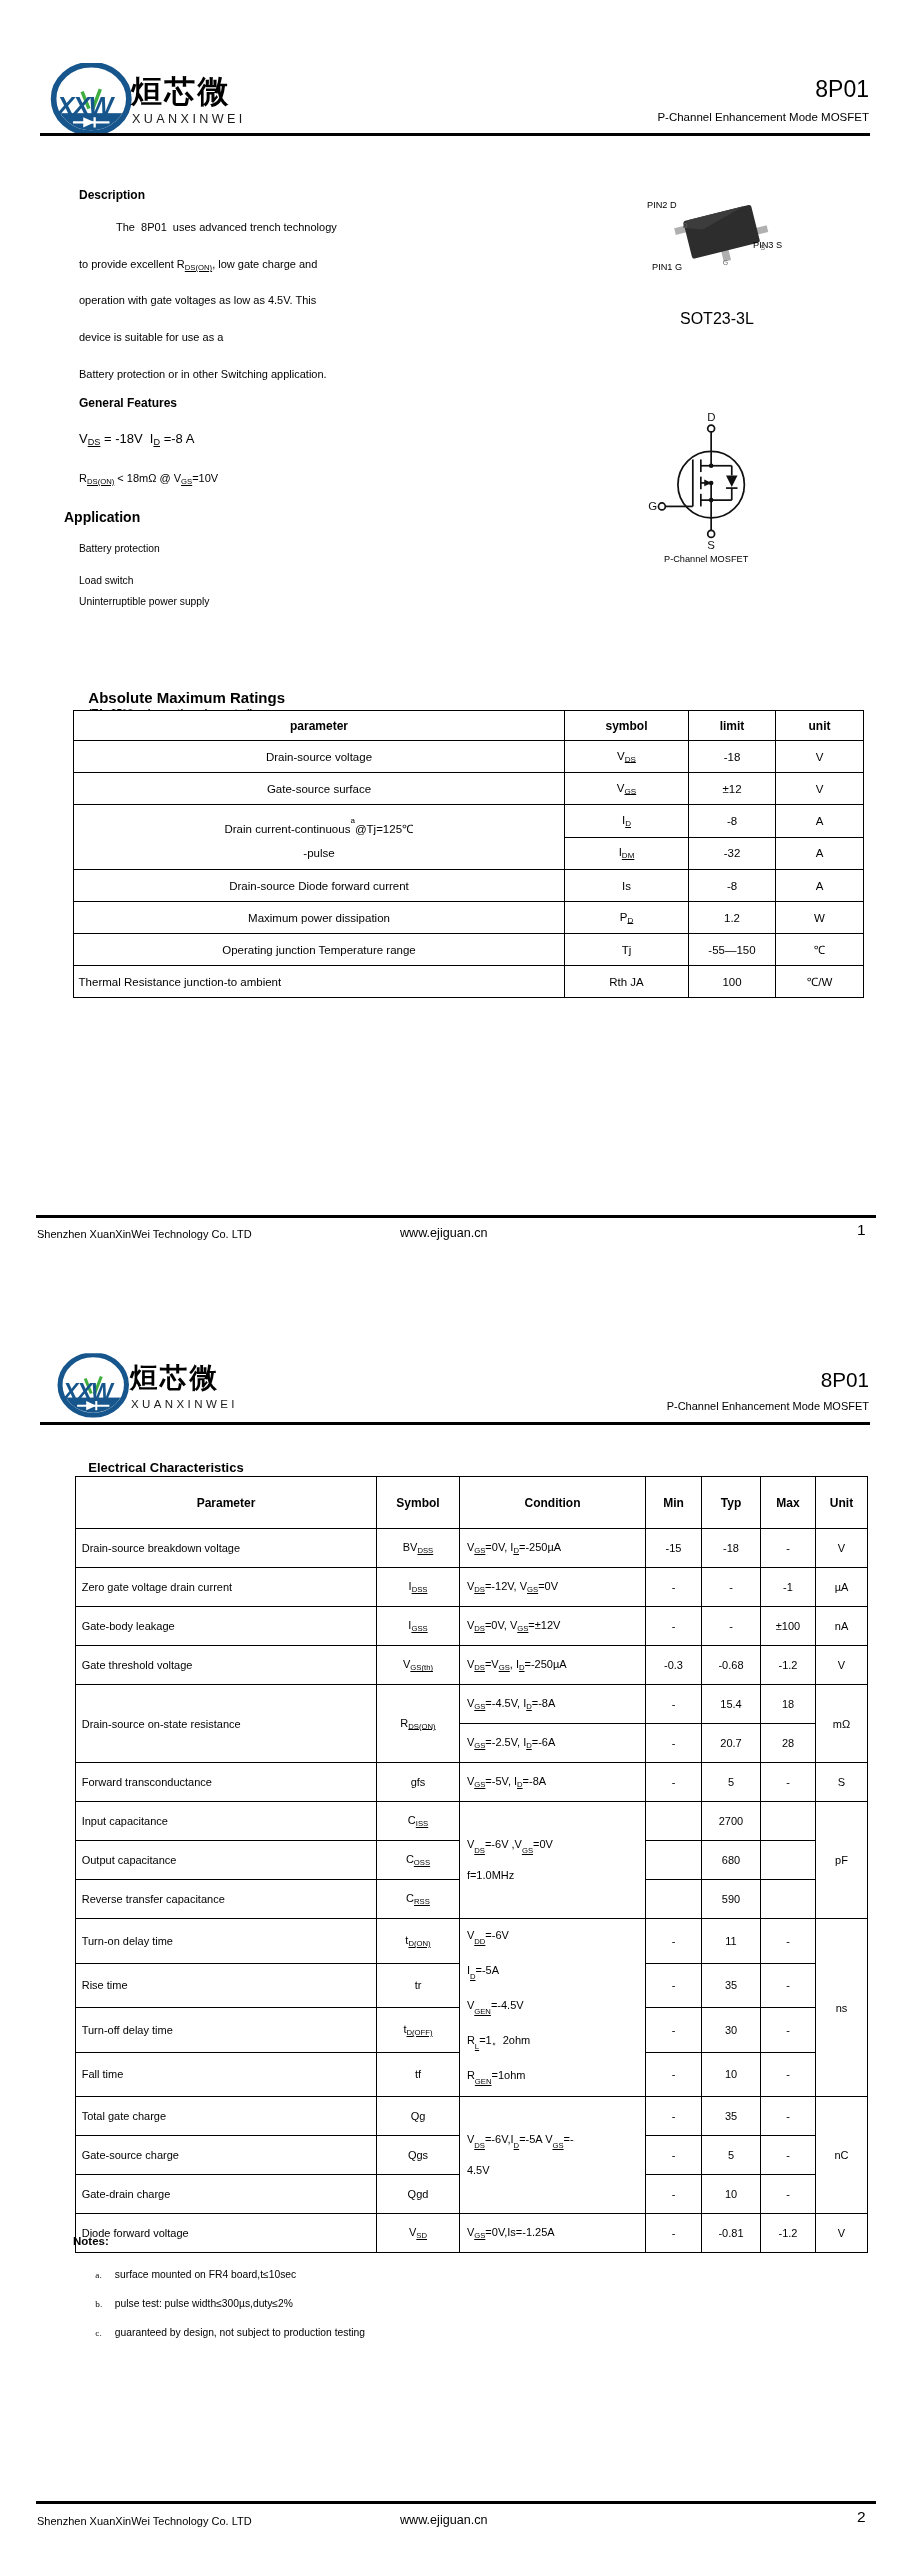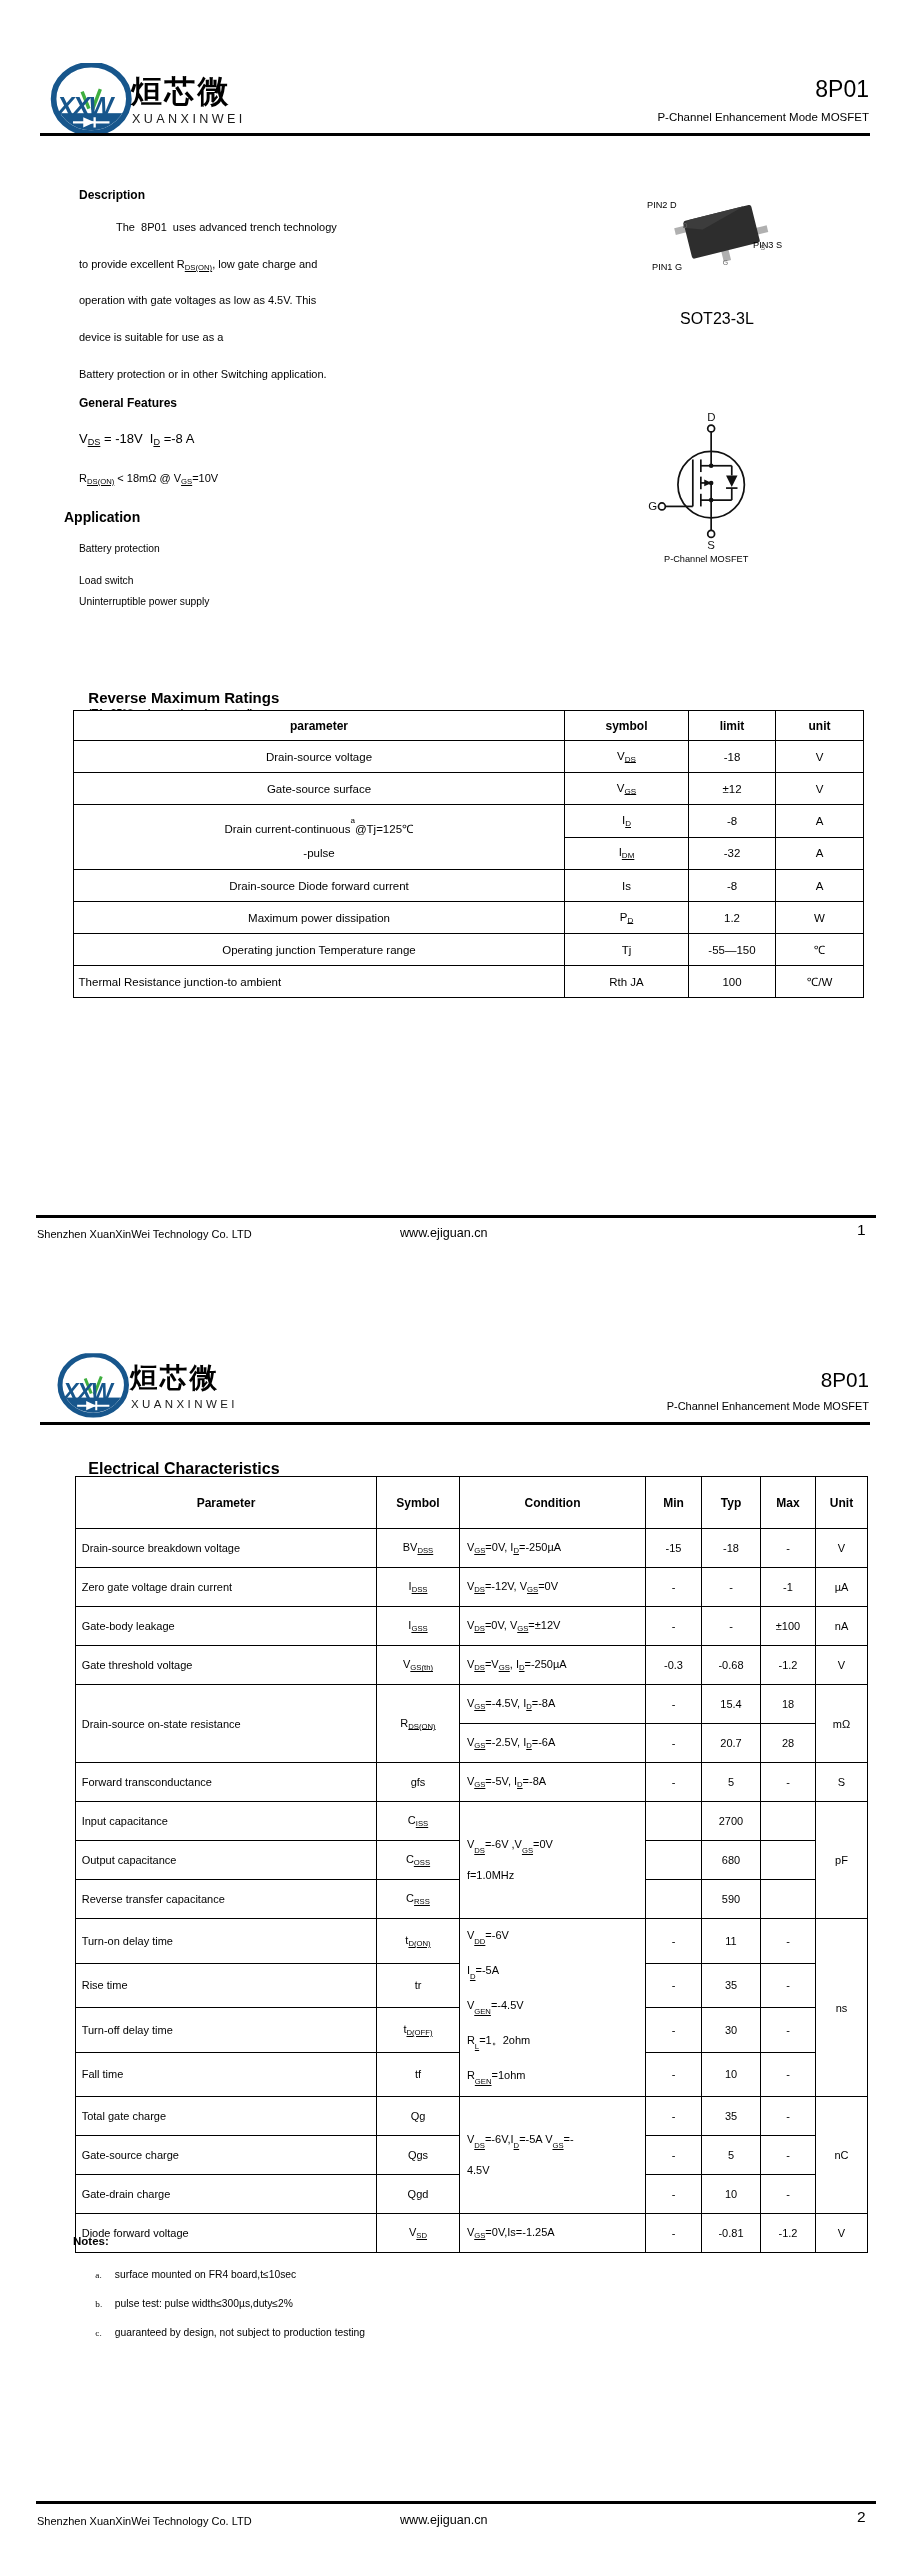--- a/index.html
+++ b/index.html
@@ -129,21 +129,21 @@
       <circle cx="112" cy="95" r="4" fill="#111"></circle>
       <circle cx="112" cy="125" r="4" fill="#111"></circle>
       <circle cx="112" cy="155" r="4" fill="#111"></circle>
       <text x="105" y="16" font-size="20" fill="#111">D</text>
       <text x="2" y="173" font-size="20" fill="#111">G</text>
       <text x="105" y="240" font-size="20" fill="#111">S</text>
     </svg>
     <div class="t caption" style="left:664px;top:554px;font-size:9.2px">P-Channel MOSFET</div>
 
     <div class="t" style="left:73px;top:679px">
-      <span class="b" style="font-size:15px">Reverse Maximum Ratings</span>
+      <span class="b" style="font-size:15px">Absolute Maximum Ratings</span>
       <span class="b" style="font-size:10.3px">(TA=25℃ unless otherwise noted)</span>
     </div>
 
     <table class="ds amr" style="left:73px;top:710px;width:790px">
       <colgroup>
           <col style="width:491px">
           <col style="width:124px">
           <col style="width:87px">
           <col style="width:88px">
         </colgroup>
@@ -218,21 +218,21 @@
     <svg class="t" style="left:57px;top:1353px" width="73" height="65" viewBox="0 0 128 113">
         <use href="#logo"></use>
       </svg>
     <div class="t b" style="left:130px;top:1360px;font-size:27.5px;letter-spacing:2.3px">烜芯微</div>
     <div class="t" style="left:131px;top:1398px;font-size:11.5px;letter-spacing:3.4px;color:#1a1a1a">XUANXINWEI</div>
     <div class="t" style="left:631px;top:1368px;width:238px;text-align:right;font-size:20.7px">8P01</div>
     <div class="t" style="left:545px;top:1400px;width:324px;text-align:right;font-size:11px">P-Channel Enhancement Mode MOSFET</div>
     <div class="rule" style="left:40px;top:1422px;width:830px;height:3.4px"></div>
 
     <div class="t" style="left:73px;top:1450px">
-      <span class="b" style="font-size:16px">Electrical Characteristics</span>
+      <span class="b" style="font-size:13px">Electrical Characteristics</span>
       <span style="font-size:10.3px">(TA=25℃ unless otherwise noted)</span>
     </div>
 
     <table class="ds ec" style="left:75px;top:1476px;width:792px">
       <colgroup>
           <col style="width:301px">
           <col style="width:83px">
           <col style="width:186px">
           <col style="width:56px">
           <col style="width:59px">

